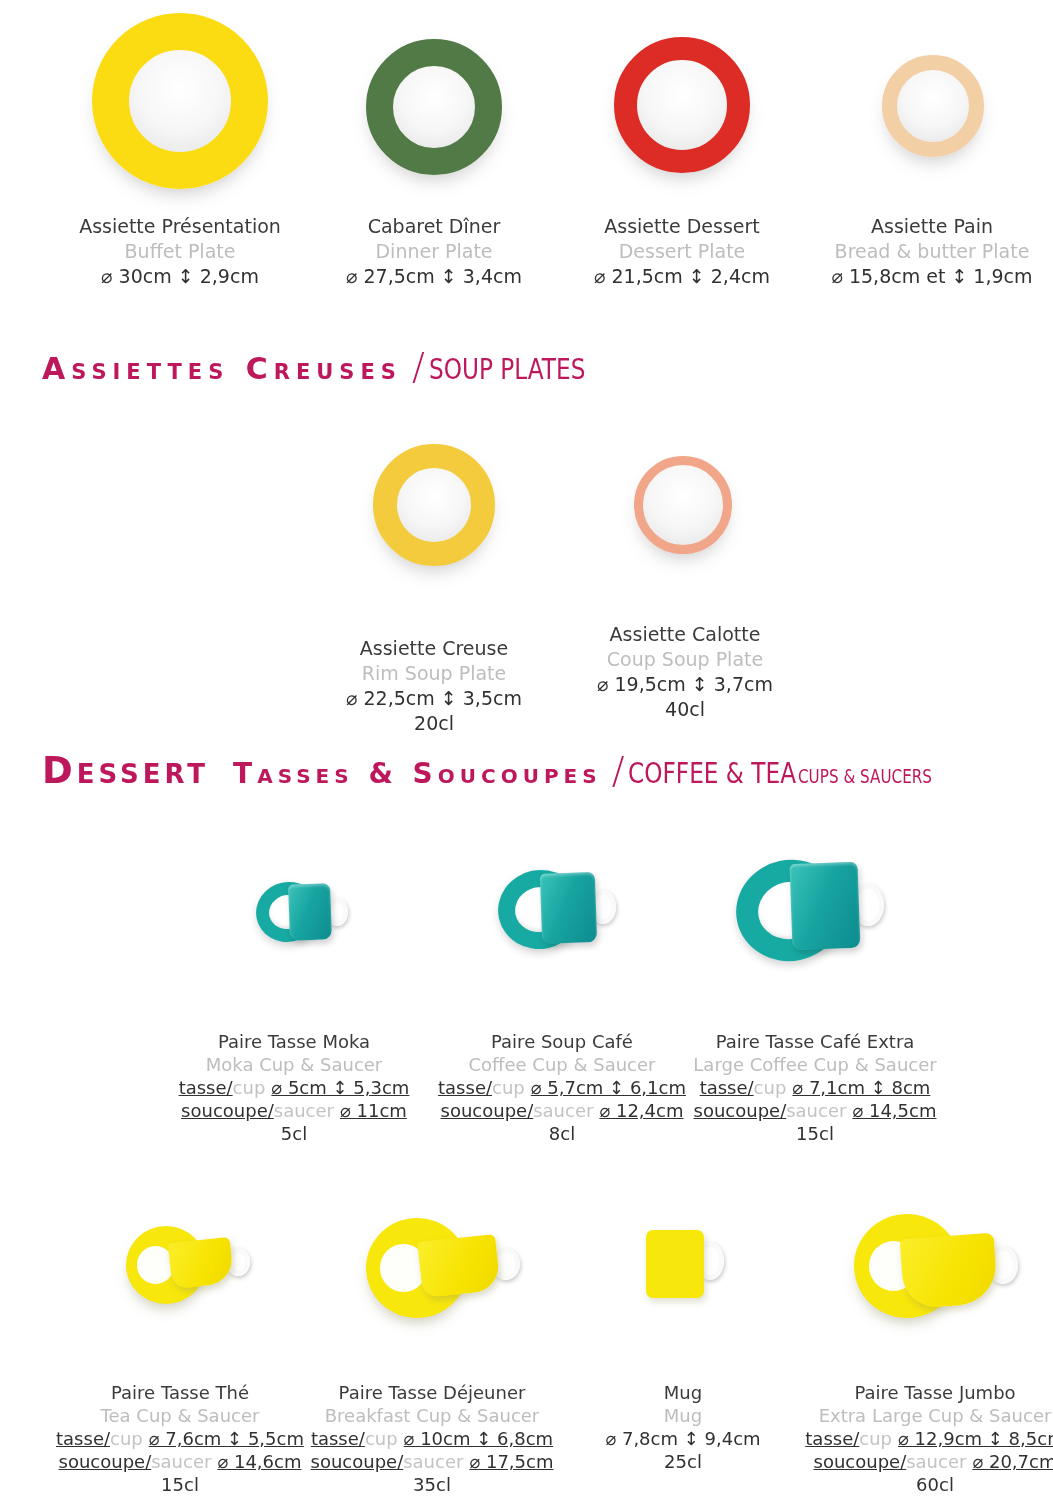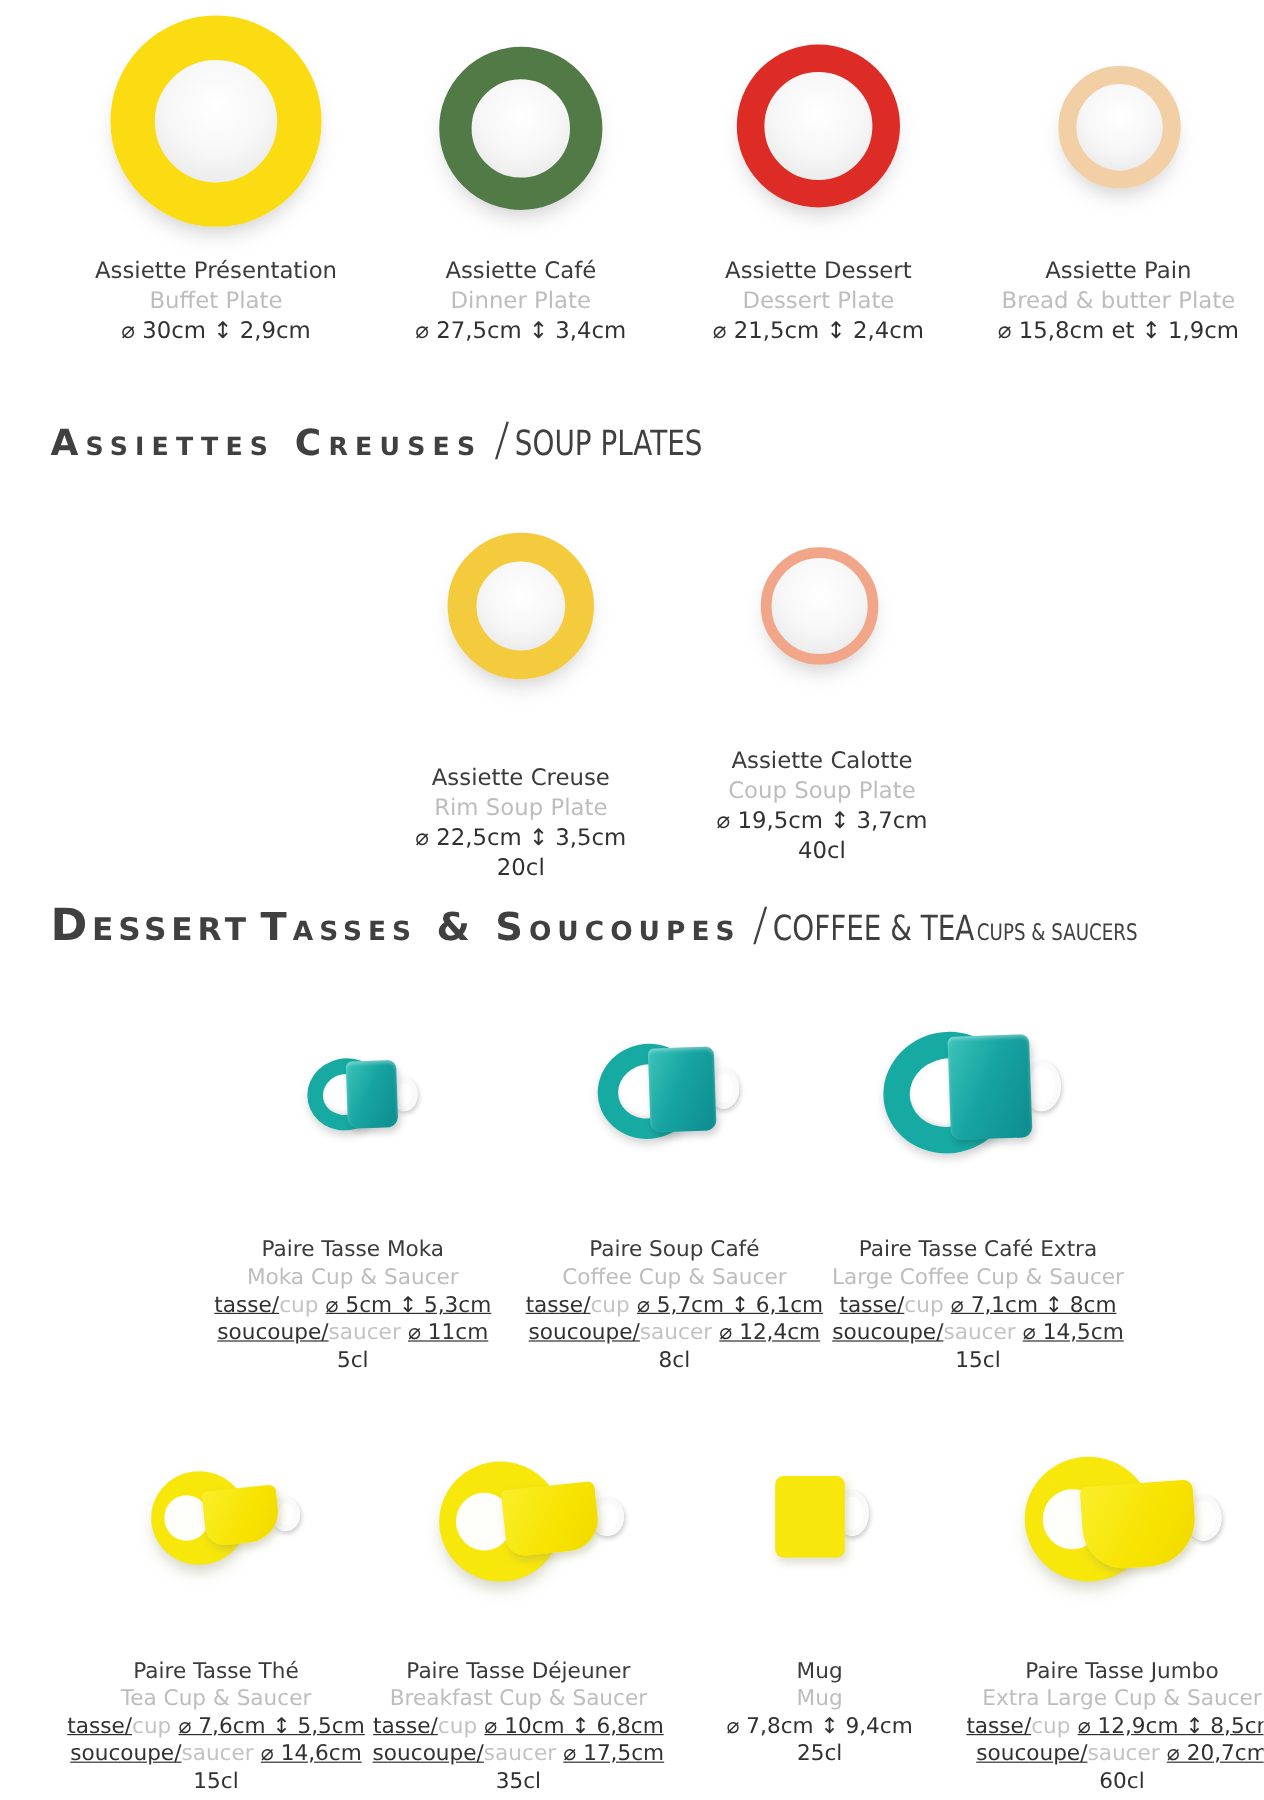--- a/index.html
+++ b/index.html
@@ -13,25 +13,25 @@
   .cell.plates div{line-height:25px;font-size:19px;text-align:center;}
   .cell.cups div{line-height:23px;font-size:18px;}
   .lname{color:#3b3b3d;}
   .len{color:#bdbdbd;}
   .ldim,.lcap{color:#313133;}
   .gy{color:#c3c3c3;}
   .dk{color:#313133;text-decoration:underline;}
   .sp{margin-left:6px;}
 
   
-  .sec-head{position:absolute;white-space:nowrap;color:#404040;}
+  .sec-head{position:absolute;white-space:nowrap;color:#be185d;}
   .h-fr,.h-brand,.h-fr2{font-variant:small-caps;font-weight:bold;}
   .h-fr{font-size:30px;letter-spacing:6px;}
   .h-brand{font-size:37px;letter-spacing:4px;}
-  .h-fr2{font-size:32px;letter-spacing:5px;margin-left:8px;}
+  .h-fr2{font-size:28px;letter-spacing:5px;margin-left:24px;}
   .h-sep{font-size:38px;font-weight:300;margin:0 4px 0 10px;}
   .h-en{font-size:29px;display:inline-block;transform:scaleX(.8);transform-origin:left center;}
   .h-en-sm{font-size:19px;display:inline-block;transform:scaleX(.8);transform-origin:left center;margin-left:-40px;}
 
   
   .plate{
     position:absolute;border-radius:50%;box-sizing:border-box;
     background:radial-gradient(circle at 50% 38%, #ffffff 0%, #f7f7f7 50%, #eaeaea 82%, #f4f4f4 100%);
     box-shadow:0 10px 18px -6px rgba(110,110,110,.35);
   }
@@ -87,21 +87,21 @@
 <div class="plate p-dinner"></div>
 <div class="plate p-dessert"></div>
 <div class="plate p-bread"></div>
 
 <div class="cell plates" style="left:56px;top:214px;width:248px;">
   <div class="lname">Assiette Présentation</div>
   <div class="len">Buffet Plate</div>
   <div class="ldim">⌀ 30cm ↕ 2,9cm</div>
 </div>
 <div class="cell plates" style="left:310px;top:214px;width:248px;">
-  <div class="lname">Assiette Café</div>
+  <div class="lname">Cabaret Dîner</div>
   <div class="len">Dinner Plate</div>
   <div class="ldim">⌀ 27,5cm ↕ 3,4cm</div>
 </div>
 <div class="cell plates" style="left:558px;top:214px;width:248px;">
   <div class="lname">Assiette Dessert</div>
   <div class="len">Dessert Plate</div>
   <div class="ldim">⌀ 21,5cm ↕ 2,4cm</div>
 </div>
 <div class="cell plates" style="left:806px;top:214px;width:252px;">
   <div class="lname">Assiette Pain</div>

